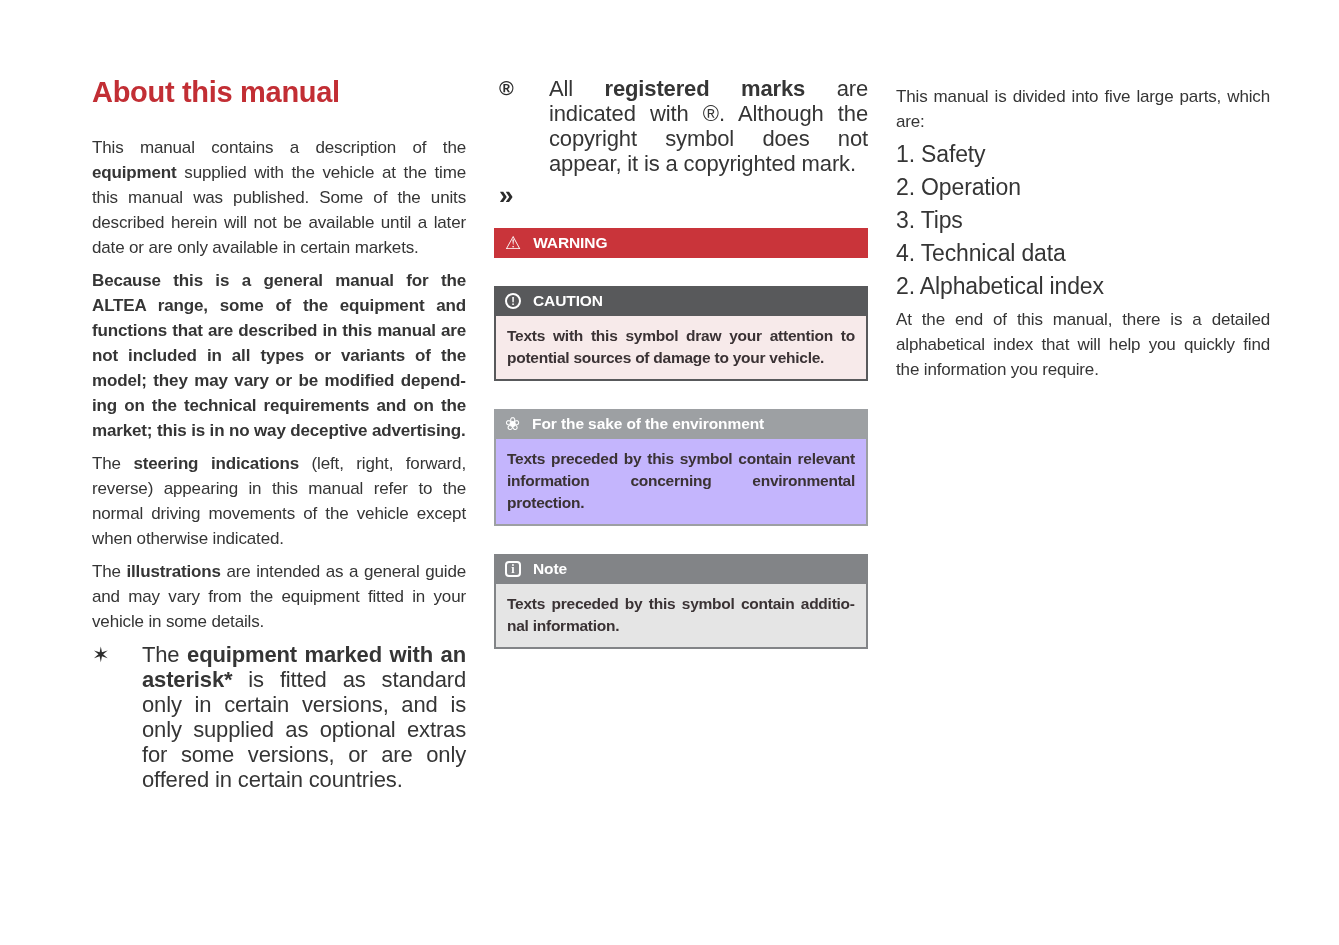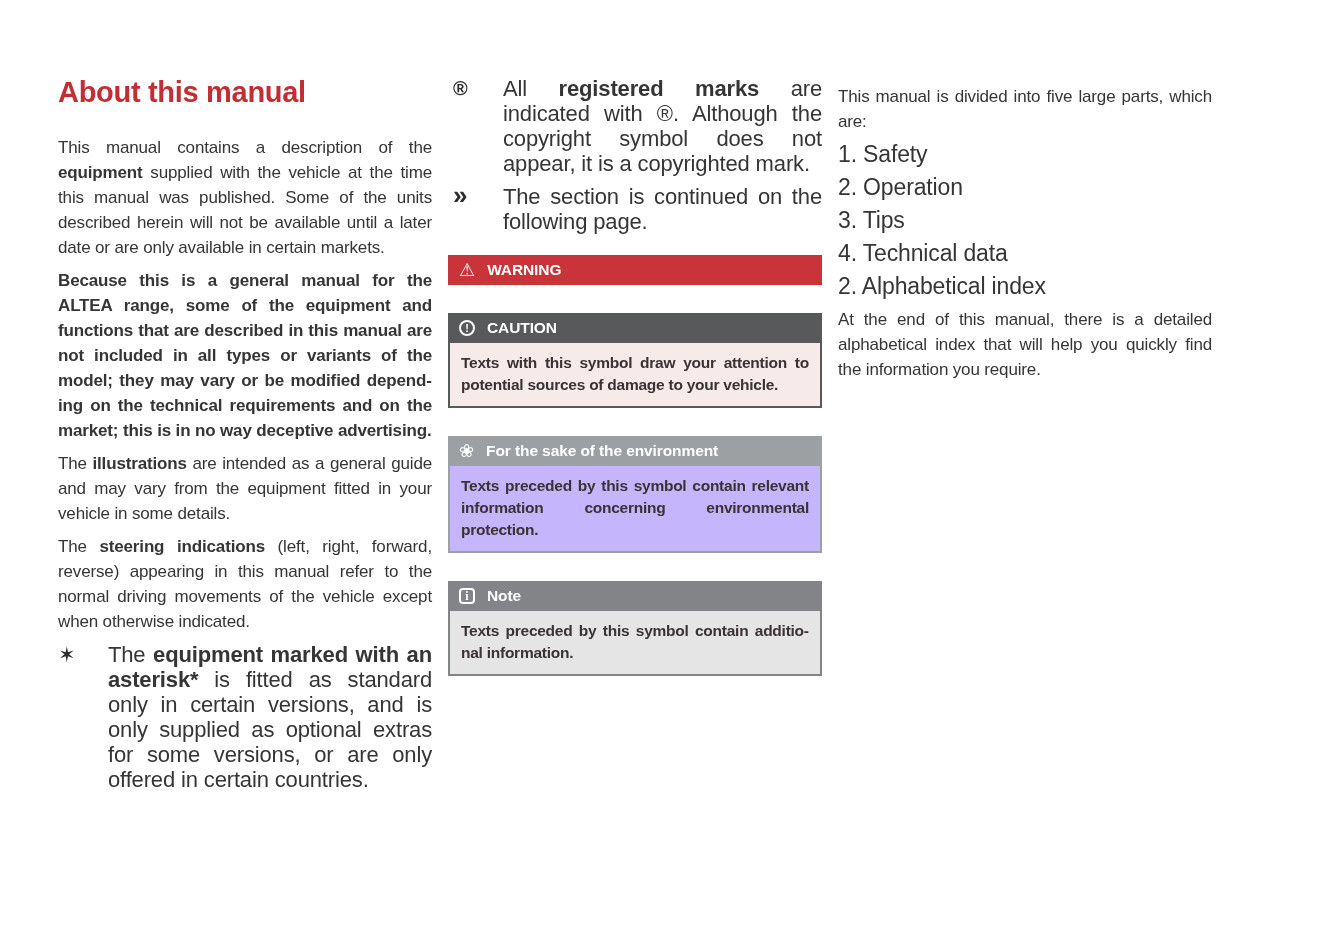--- a/index.html
+++ b/index.html
@@ -8,22 +8,22 @@
     position: relative;
     width: 1339px;
     height: 945px;
     background: #ffffff;
     font-family: "Liberation Sans", "DejaVu Sans", sans-serif;
     color: #353535;
     overflow: hidden;
   }
   .columns {
     display: flex;
-    padding: 76px 77px 0 58px;
-    gap: 16px;
+    padding: 76px 77px 0 92px;
+    gap: 28px;
   }
   .col { width: 374px; flex: 0 0 374px; }
 
   
   .heading {
     font-size: 29px;
     font-weight: bold;
     color: #c22e34;
     letter-spacing: -0.3px;
     margin-bottom: 26px;
@@ -133,37 +133,36 @@
 </head>
 <body>
 
 <div class="page">
   <div class="columns">
 
     <div class="col">
       <h1 class="heading">About this manual</h1>
       <p class="para"><span>This manual contains a description of the </span><span class="b">equipment</span><span> supplied with the vehicle at the time this manual was published. Some of the units described herein will not be available until a later date or are only available in cer­tain markets.</span></p>
       <p class="para"><span class="b">Because this is a general manual for the ALTEA range, some of the equipment and functions that are described in this manual are not included in all types or variants of the model; they may vary or be modified depend­ing on the technical requirements and on the market; this is in no way deceptive advertis­ing.</span></p>
+      <p class="para"><span>The </span><span class="b">steering indications</span><span> (left, right, forward, reverse) appearing in this manual refer to the normal driving movements of the vehicle ex­cept when otherwise indicated.</span></p>
       <p class="para"><span>The </span><span class="b">illustrations</span><span> are intended as a general guide and may vary from the equipment fitted in your vehicle in some details.</span></p>
-      <p class="para"><span>The </span><span class="b">steering indications</span><span> (left, right, forward, reverse) appearing in this manual refer to the normal driving movements of the vehicle ex­cept when otherwise indicated.</span></p>
       <div class="bullet-row">
         <span class="bullet-symbol star">✶</span>
         <p class="bullet-text"><span>The </span><span class="b">equipment marked with an aster­isk*</span><span> is fitted as standard only in certain versions, and is only supplied as op­tional extras for some versions, or are only offered in certain countries.</span></p>
       </div>
     </div>
 
     <div class="col">
       <div class="mid-bullets">
         <div class="bullet-row">
           <span class="bullet-symbol">®</span>
           <p class="bullet-text"><span>All </span><span class="b">registered marks</span><span> are indicated with ®. Although the copyright symbol does not appear, it is a copyrighted mark.</span></p>
         </div>
         <div class="bullet-row">
           <span class="bullet-symbol chevrons">»</span>
-          <p class="bullet-text"><span>The section is continued on the follow­ing page.</span></p>
         </div>
       </div>
 
       <div class="box warning">
         <div class="box-header">
           <span class="hdr-icon">⚠</span>
           <span class="box-label">WARNING</span>
         </div>
       </div>
 

